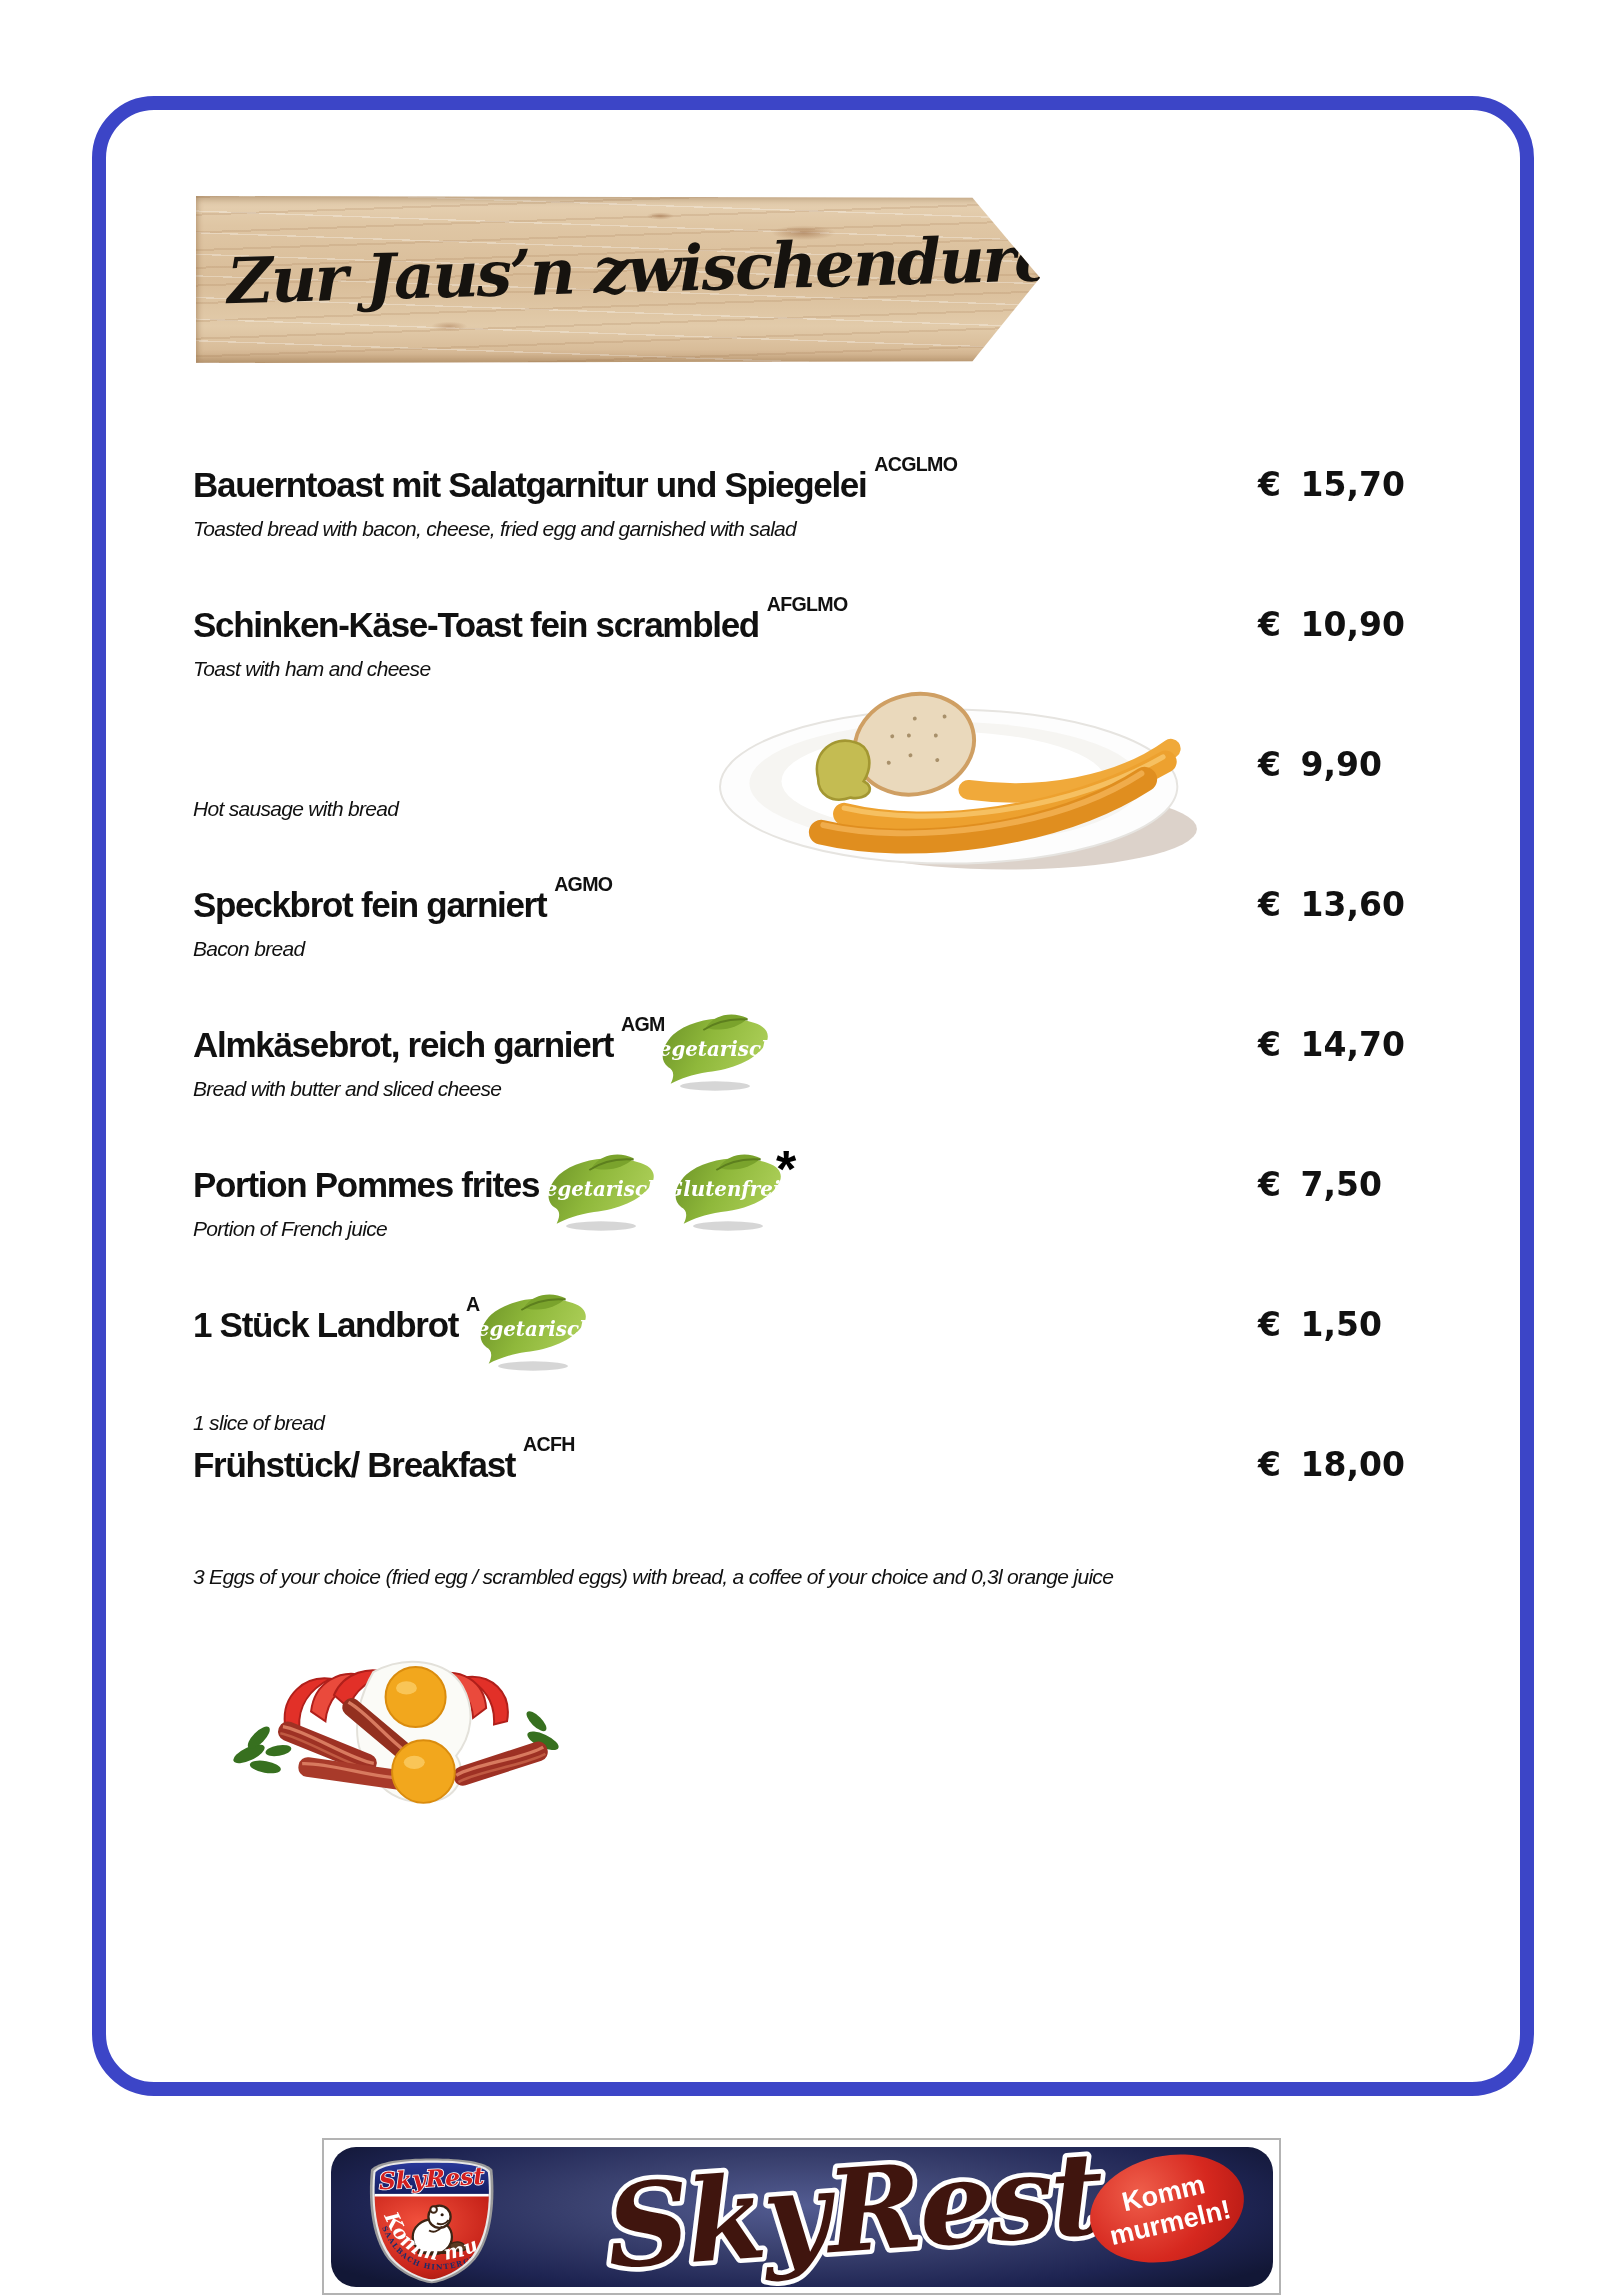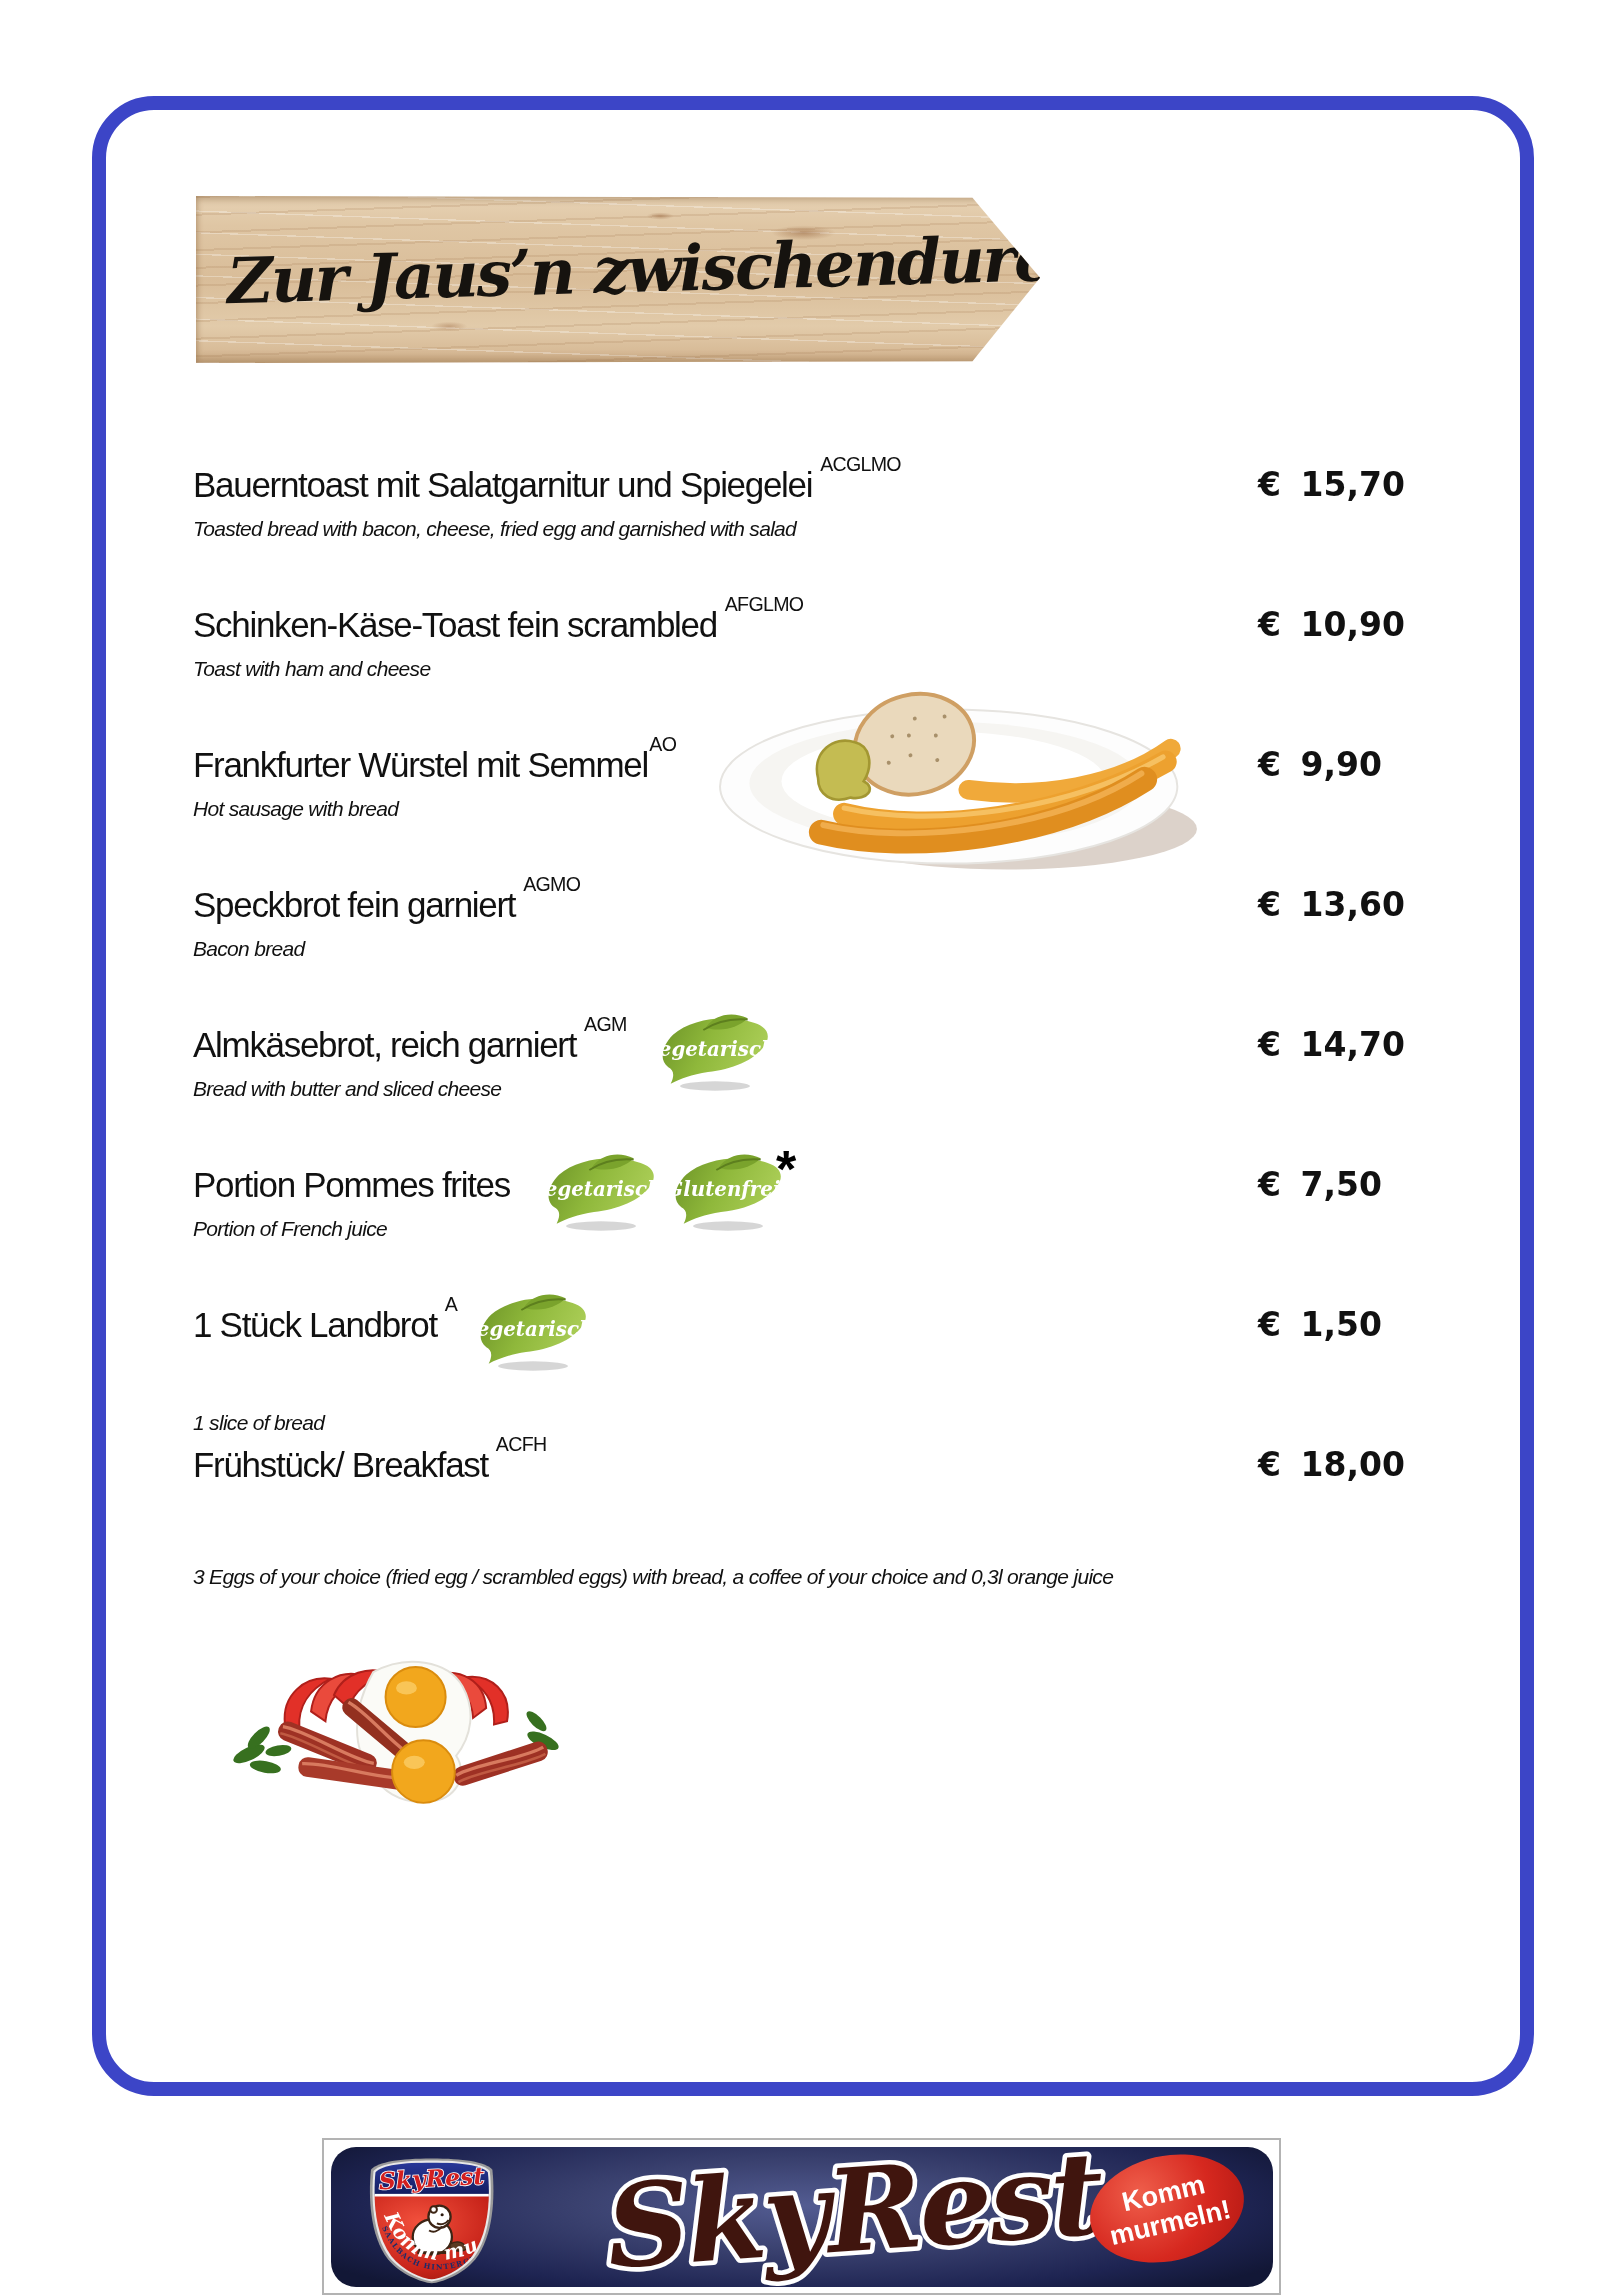--- a/index.html
+++ b/index.html
@@ -16,21 +16,21 @@
           radial-gradient(ellipse 26px 6.5px at 30% 78%,rgba(160,110,70,.45) 0%,rgba(160,110,70,0) 70%),
           radial-gradient(ellipse 19.6px 5.2px at 55% 12%,rgba(150,100,60,.5) 0%,rgba(150,100,60,0) 70%),
           repeating-linear-gradient(178deg,rgba(166,124,84,.20) 0 2px,rgba(0,0,0,0) 2px 17.7px),
           repeating-linear-gradient(2deg,rgba(255,255,255,.30) 0 1.3px,rgba(0,0,0,0) 1.3px 21.6px),
           linear-gradient(180deg,#e7d2b4 0%,#dfc6a4 18%,#d9bd99 50%,#e2cbaa 78%,#d3b48f 100%);
         box-shadow:inset 0 3.9px 6.5px rgba(120,80,40,.35), inset 0 -5.2px 7.9px rgba(120,80,40,.3);}
   .wood .sign-text{position:absolute;left:31px;top:38px;width:733px;
         font-family:"DejaVu Serif",serif;font-style:italic;font-weight:bold;
         font-size:63px;letter-spacing:-2px;color:#16130f;transform:rotate(-1.6deg);white-space:nowrap;}
   
-  .title{position:absolute;left:193px;font-weight:normal;font-size:35px;line-height:1;
+  .title{position:absolute;left:193px;font-weight:bold;font-size:35px;line-height:1;
          letter-spacing:-1.3px;white-space:nowrap;}
   .title sup{font-size:19.6px;letter-spacing:-0.7px;position:relative;top:-13px;margin-left:7.9px;}
   .title sup.att{margin-left:1.3px;}
   .desc{position:absolute;left:193px;font-style:italic;font-size:21px;line-height:1.45;
         letter-spacing:-0.7px;white-space:nowrap;}
   .desc.wrap{white-space:normal;width:1236px;line-height:42px;}
   .price{position:absolute;left:1258px;display:flex;gap:19.6px;
          font-family:"DejaVu Sans",sans-serif;font-weight:bold;font-size:33px;line-height:1;}
   
   .badge{position:absolute;width:118px;height:84px;}
@@ -64,21 +64,20 @@
       <span>15,70</span>
     </div>
 
   <div class="title" style="top:607px"><span>Schinken-Käse-Toast fein scrambled</span><sup>AFGLMO</sup></div>
   <div class="desc" style="top:654px">Toast with ham and cheese</div>
   <div class="price" style="top:608px">
       <span>€</span>
       <span>10,90</span>
     </div>
 
-  <div class="title" style="top:747px"><span>Frankfurter Würstel mit Semmel</span><sup class="att">AO</sup></div>
   <div class="desc" style="top:794px">Hot sausage with bread</div>
   <div class="price" style="top:748px">
       <span>€</span>
       <span>9,90</span>
     </div>
 
   <svg style="position:absolute;left:713px;top:680px" width="491" height="196" viewBox="0 0 750 300">
     <ellipse cx="450" cy="228" rx="290" ry="62" fill="#b9a695" opacity="0.5"></ellipse>
     <ellipse cx="360" cy="163" rx="350" ry="118" fill="#fdfdfd" stroke="#e6e4e0" stroke-width="3"></ellipse>
     <ellipse cx="355" cy="158" rx="300" ry="94" fill="#f6f5f2"></ellipse>

